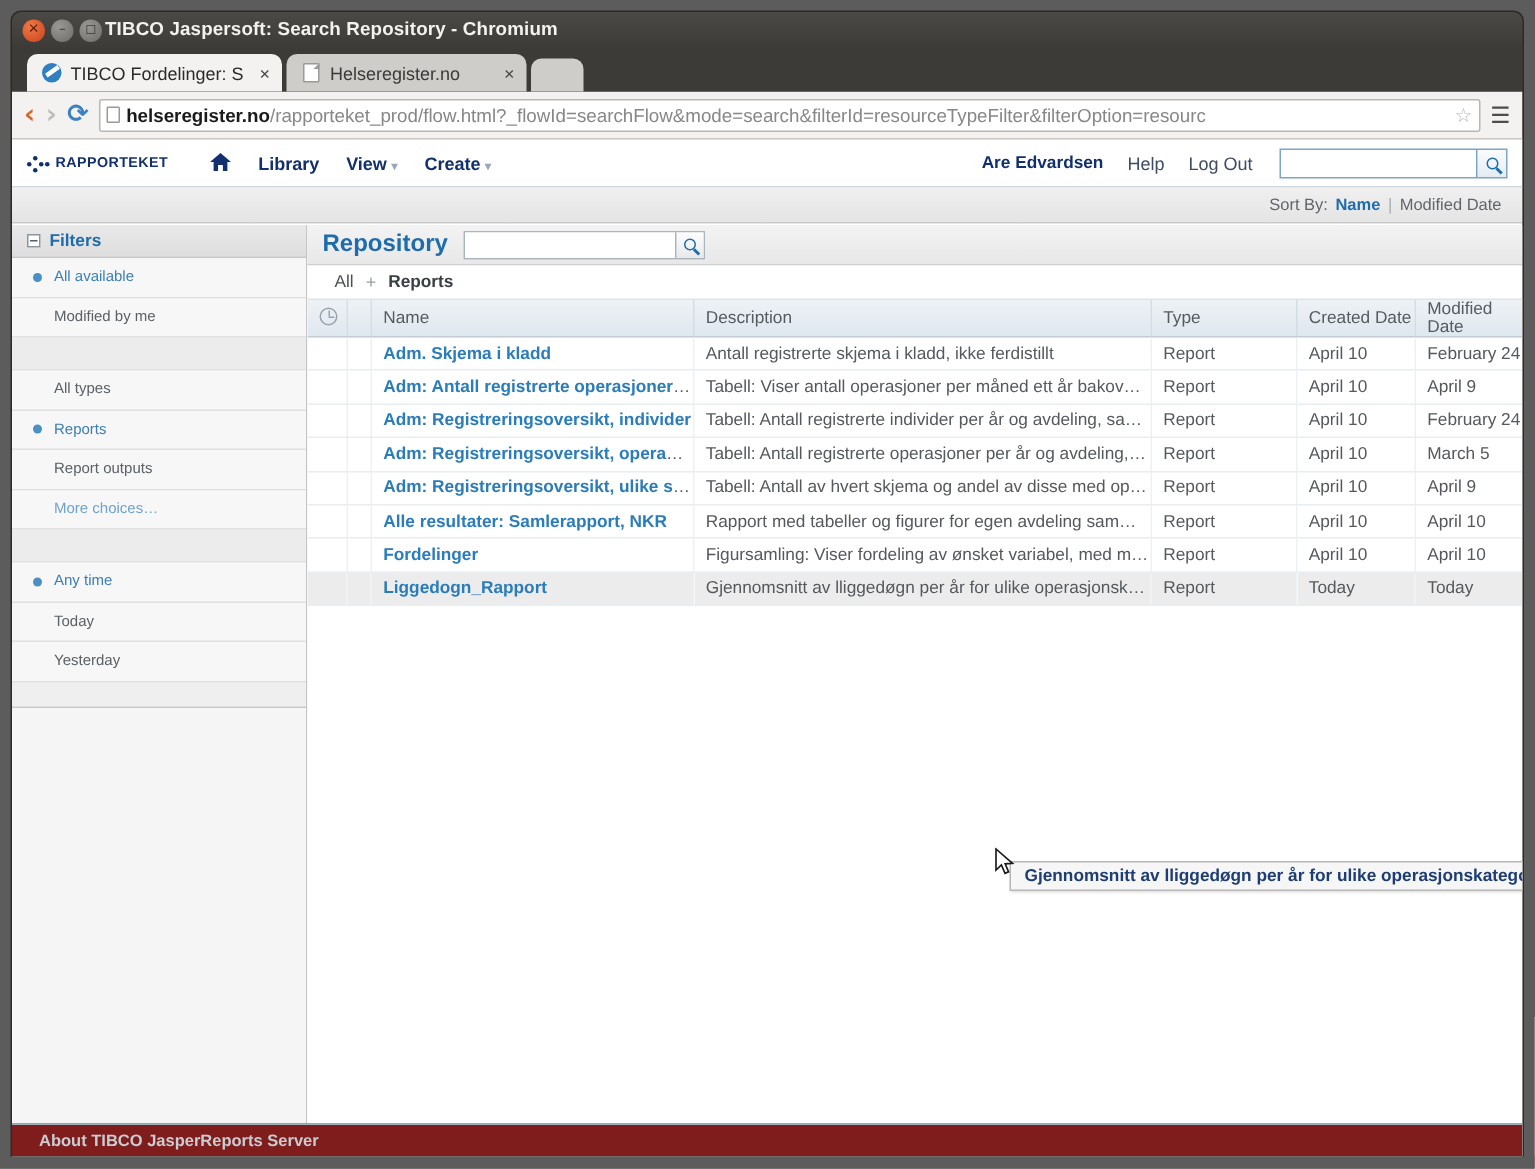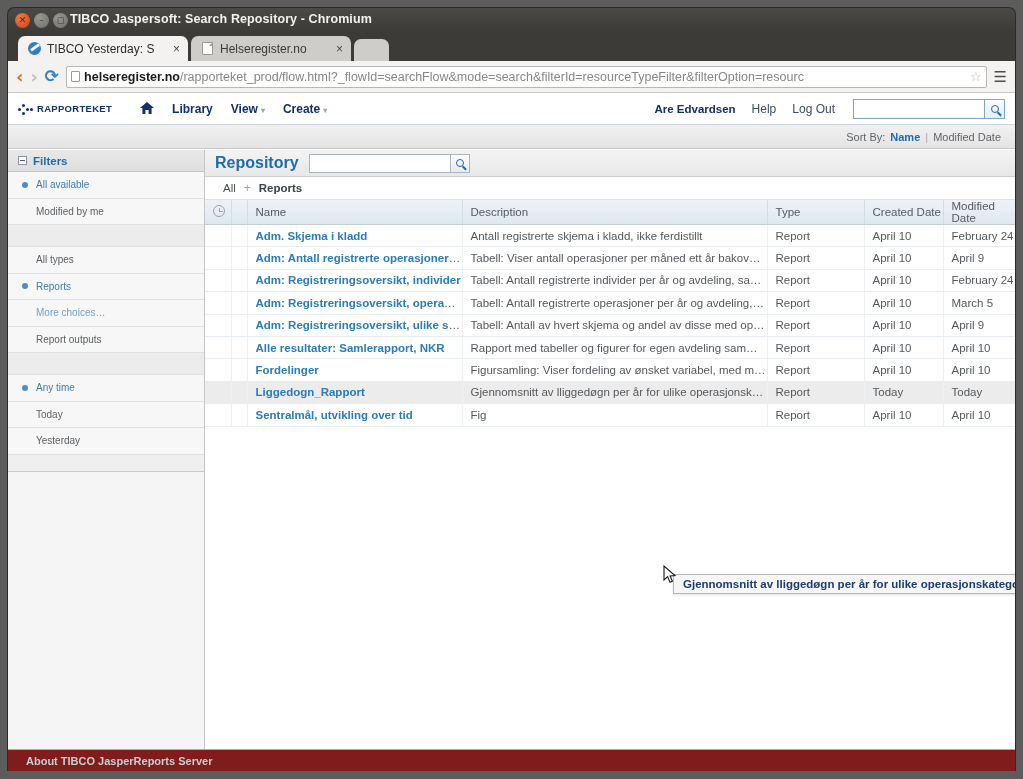--- a/index.html
+++ b/index.html
@@ -313,21 +313,21 @@
       <div class="wbtn max">◻</div>
     </div>
     <div id="wintitle">TIBCO Jaspersoft: Search Repository - Chromium</div>
   </div>
 
   <div id="tabstrip">
     <div class="tab active">
       <span class="favicon">
           <span class="fav-j"></span>
         </span>
-      <span class="tlabel">TIBCO Yesterday: S</span>
+      <span class="tlabel">TIBCO Fordelinger: S</span>
       <span class="tclose">×</span>
     </div>
     <div class="tab inactive">
       <span class="favicon">
           <span class="fav-page"></span>
         </span>
       <span class="tlabel">Helseregister.no</span>
       <span class="tclose">×</span>
     </div>
     <div class="tab-stub"></div>
@@ -406,27 +406,27 @@
             </div>
             <div class="frow gap"></div>
             <div class="frow">
               <span class="bullet off"></span>
               <span class="flabel">All types</span>
             </div>
             <div class="frow sel">
               <span class="bullet"></span>
               <span class="flabel">Reports</span>
             </div>
+            <div class="frow">
+              <span class="bullet off"></span>
+              <span class="flabel">Report outputs</span>
+            </div>
             <div class="frow link">
               <span class="bullet off"></span>
               <span class="flabel">More choices…</span>
-            </div>
-            <div class="frow">
-              <span class="bullet off"></span>
-              <span class="flabel">Report outputs</span>
             </div>
             <div class="frow gap"></div>
             <div class="frow sel">
               <span class="bullet"></span>
               <span class="flabel">Any time</span>
             </div>
             <div class="frow">
               <span class="bullet off"></span>
               <span class="flabel">Today</span>
             </div>
@@ -543,29 +543,20 @@
                 </tr>
                 <tr class="hl">
                   <td></td>
                   <td></td>
                   <td class="nm"><a href="#">Liggedogn_Rapport</a></td>
                   <td>Gjennomsnitt av lliggedøgn per år for ulike operasjonskategorier</td>
                   <td>Report</td>
                   <td>Today</td>
                   <td style="border-right: none;">Today</td>
                 </tr>
-                <tr class="">
-                  <td></td>
-                  <td></td>
-                  <td class="nm"><a href="#">Sentralmål, utvikling over tid</a></td>
-                  <td>Fig</td>
-                  <td>Report</td>
-                  <td>April 10</td>
-                  <td style="border-right: none;">April 10</td>
-                </tr>
               </tbody>
           </table>
 
           <div id="tooltip">Gjennomsnitt av lliggedøgn per år for ulike operasjonskategorier</div>
           <div id="cursor">
             <svg width="14" height="20" viewBox="0 0 14 20">
                 <path d="M1 1 L1 15 L4.6 11.6 L7 17.2 L9.4 16.2 L7.1 10.9 L12 10.6 Z" fill="#fff" stroke="#1a1a1a" stroke-width="1.1"></path>
               </svg>
           </div>
         </div>

